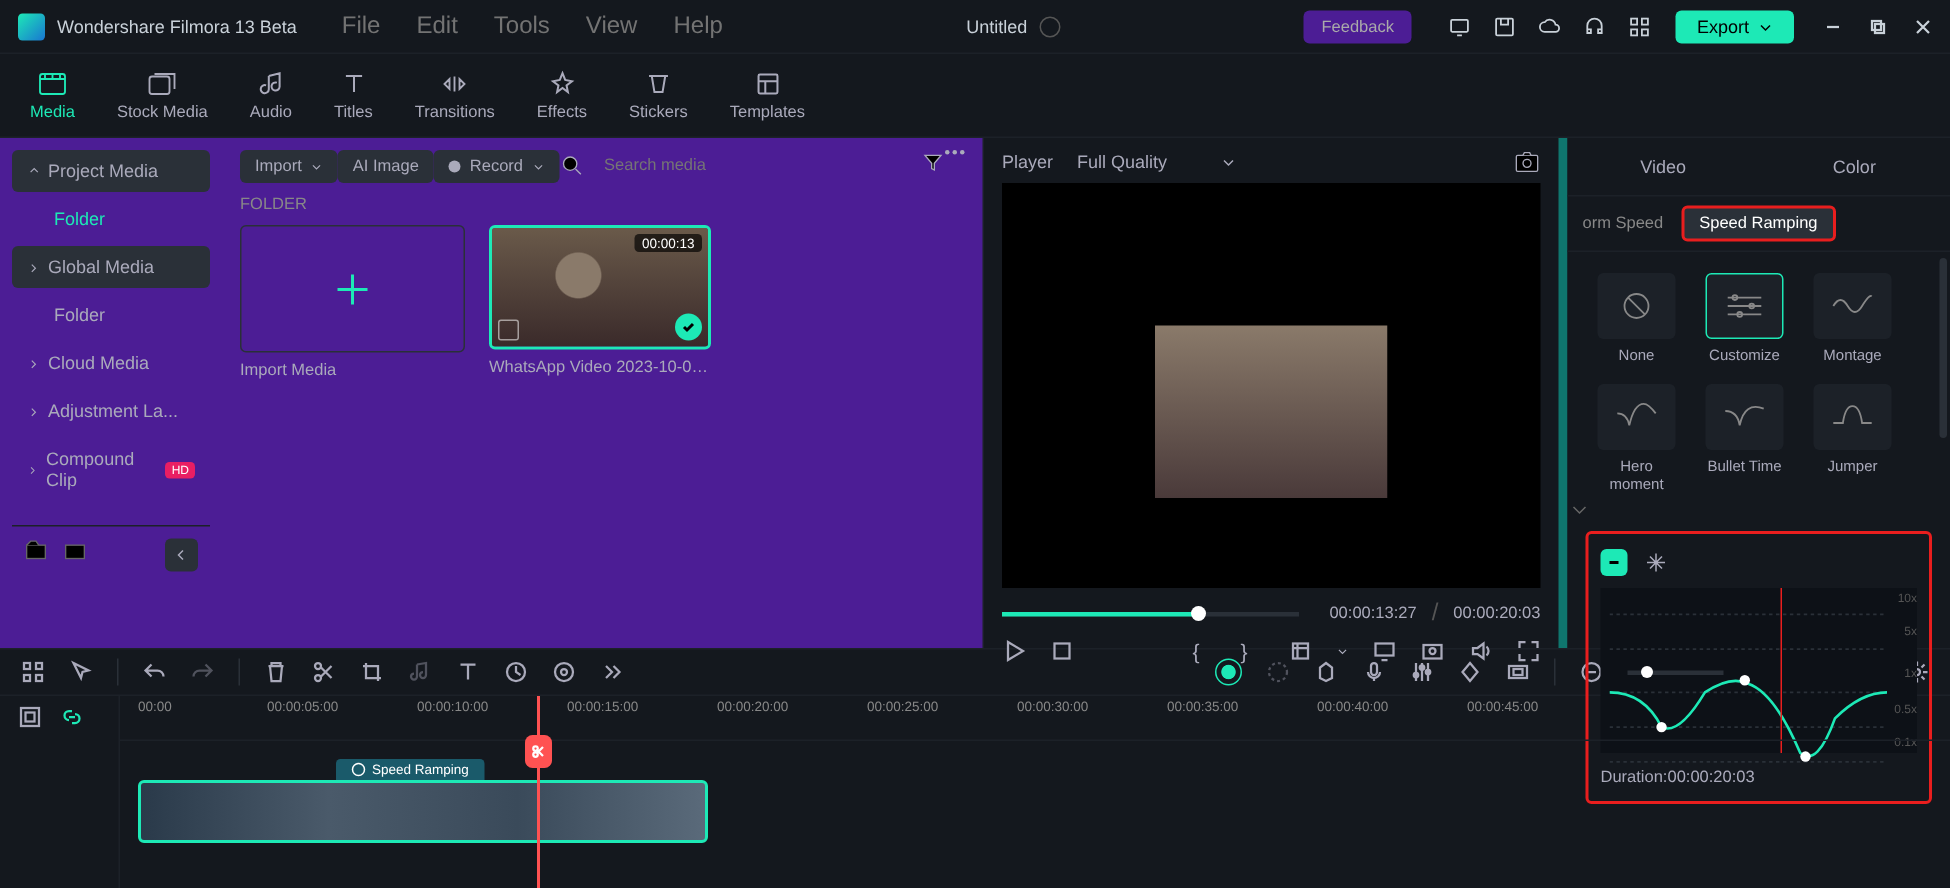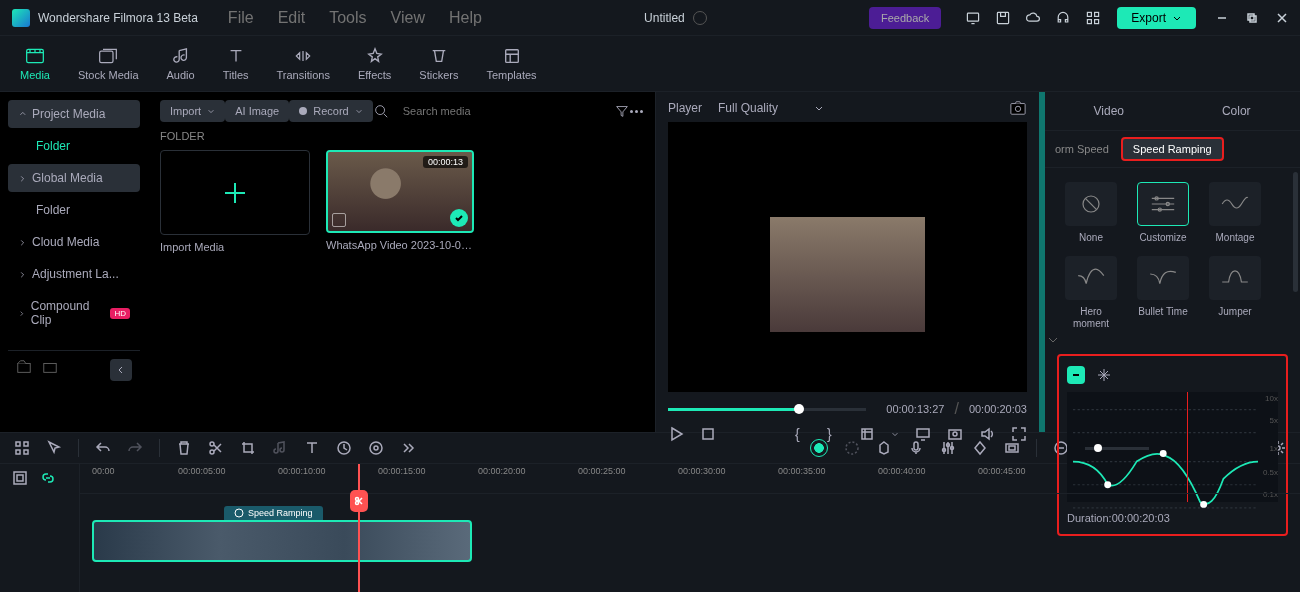--- a/index.html
+++ b/index.html
@@ -23,34 +23,34 @@
 
 .top-toolbar { display: flex; align-items: center; height: 56px; background: #14181e; border-bottom: 1px solid #1c2128; padding: 0 20px; gap: 28px; }
 .tool-item { display: flex; flex-direction: column; align-items: center; gap: 4px; font-size: 11px; color: #aab; cursor: pointer; }
 .tool-item.active { color: #1de9b6; }
 .tool-icon { width: 20px; height: 18px; stroke: currentColor; fill: none; stroke-width: 1.5; }
 
 
 .main { display: flex; height: 340px; }
 
 
-.media-panel { width: 656px; display: flex; background: #000000; border-right: 1px solid #1c2128;}
+.media-panel { width: 656px; display: flex; background: #4c1d95; border-right: 1px solid #1c2128;}
 .media-sidebar { width: 148px; padding: 8px; }
 .side-item { padding: 7px 10px; font-size: 12px; color: #aab; display: flex; align-items: center; gap: 6px; border-radius: 4px; cursor: pointer; margin-bottom: 4px;}
 .side-item.active { background: #2a3038; }
 .side-item.folder-active { color: #1de9b6; padding-left: 28px;}
 .side-folder { padding-left: 28px; }
 .chev { width: 8px; height: 8px; }
 .hot-badge { background: #e91e63; color: #fff; font-size: 8px; padding: 1px 4px; border-radius: 3px; margin-left: 4px;}
 .sidebar-footer { display: flex; gap: 10px; padding: 8px; border-top: 1px solid #1c2128; margin-top: 16px;}
 .sf-icon { width: 16px; height: 16px; stroke: #666; }
 .sf-back { margin-left: auto; width: 22px; height: 22px; background: #2a3038; border-radius: 4px; display: flex; align-items: center; justify-content: center;}
 
 .media-content { flex: 1; padding: 8px 12px; }
-.media-bar { display: flex; align-items: center; gap: 0; margin-bottom: 8px; }
+.media-bar { display: flex; align-items: flex-start; gap: 0; margin-bottom: 8px; }
 .dropdown-btn { background: #2a3038; border: none; color: #aab; padding: 5px 10px; font-size: 11px; border-radius: 4px; cursor: pointer; display: flex; align-items: center; gap: 6px;}
 .media-search { background: transparent; border: none; color: #aab; font-size: 11px; padding: 4px 8px; flex:1; outline: none;}
 .search-wrap { display: flex; align-items: center; gap: 6px; flex: 1; }
 .filter-icon { width: 16px; height: 16px; stroke: #aab; cursor: pointer;}
 .more-icon { display: flex; gap: 2px; cursor: pointer;}
 .more-icon span { width: 3px; height: 3px; background: #aab; border-radius: 50%;}
 .folder-label { font-size: 11px; color: #888; margin: 8px 0;}
 .media-grid { display: flex; gap: 16px; }
 .import-tile { width: 150px; height: 85px; border: 1px solid #2a3038; border-radius: 4px; display: flex; align-items: center; justify-content: center; cursor: pointer;}
 .import-plus { width: 32px; height: 32px; stroke: #1de9b6; stroke-width: 2;}

